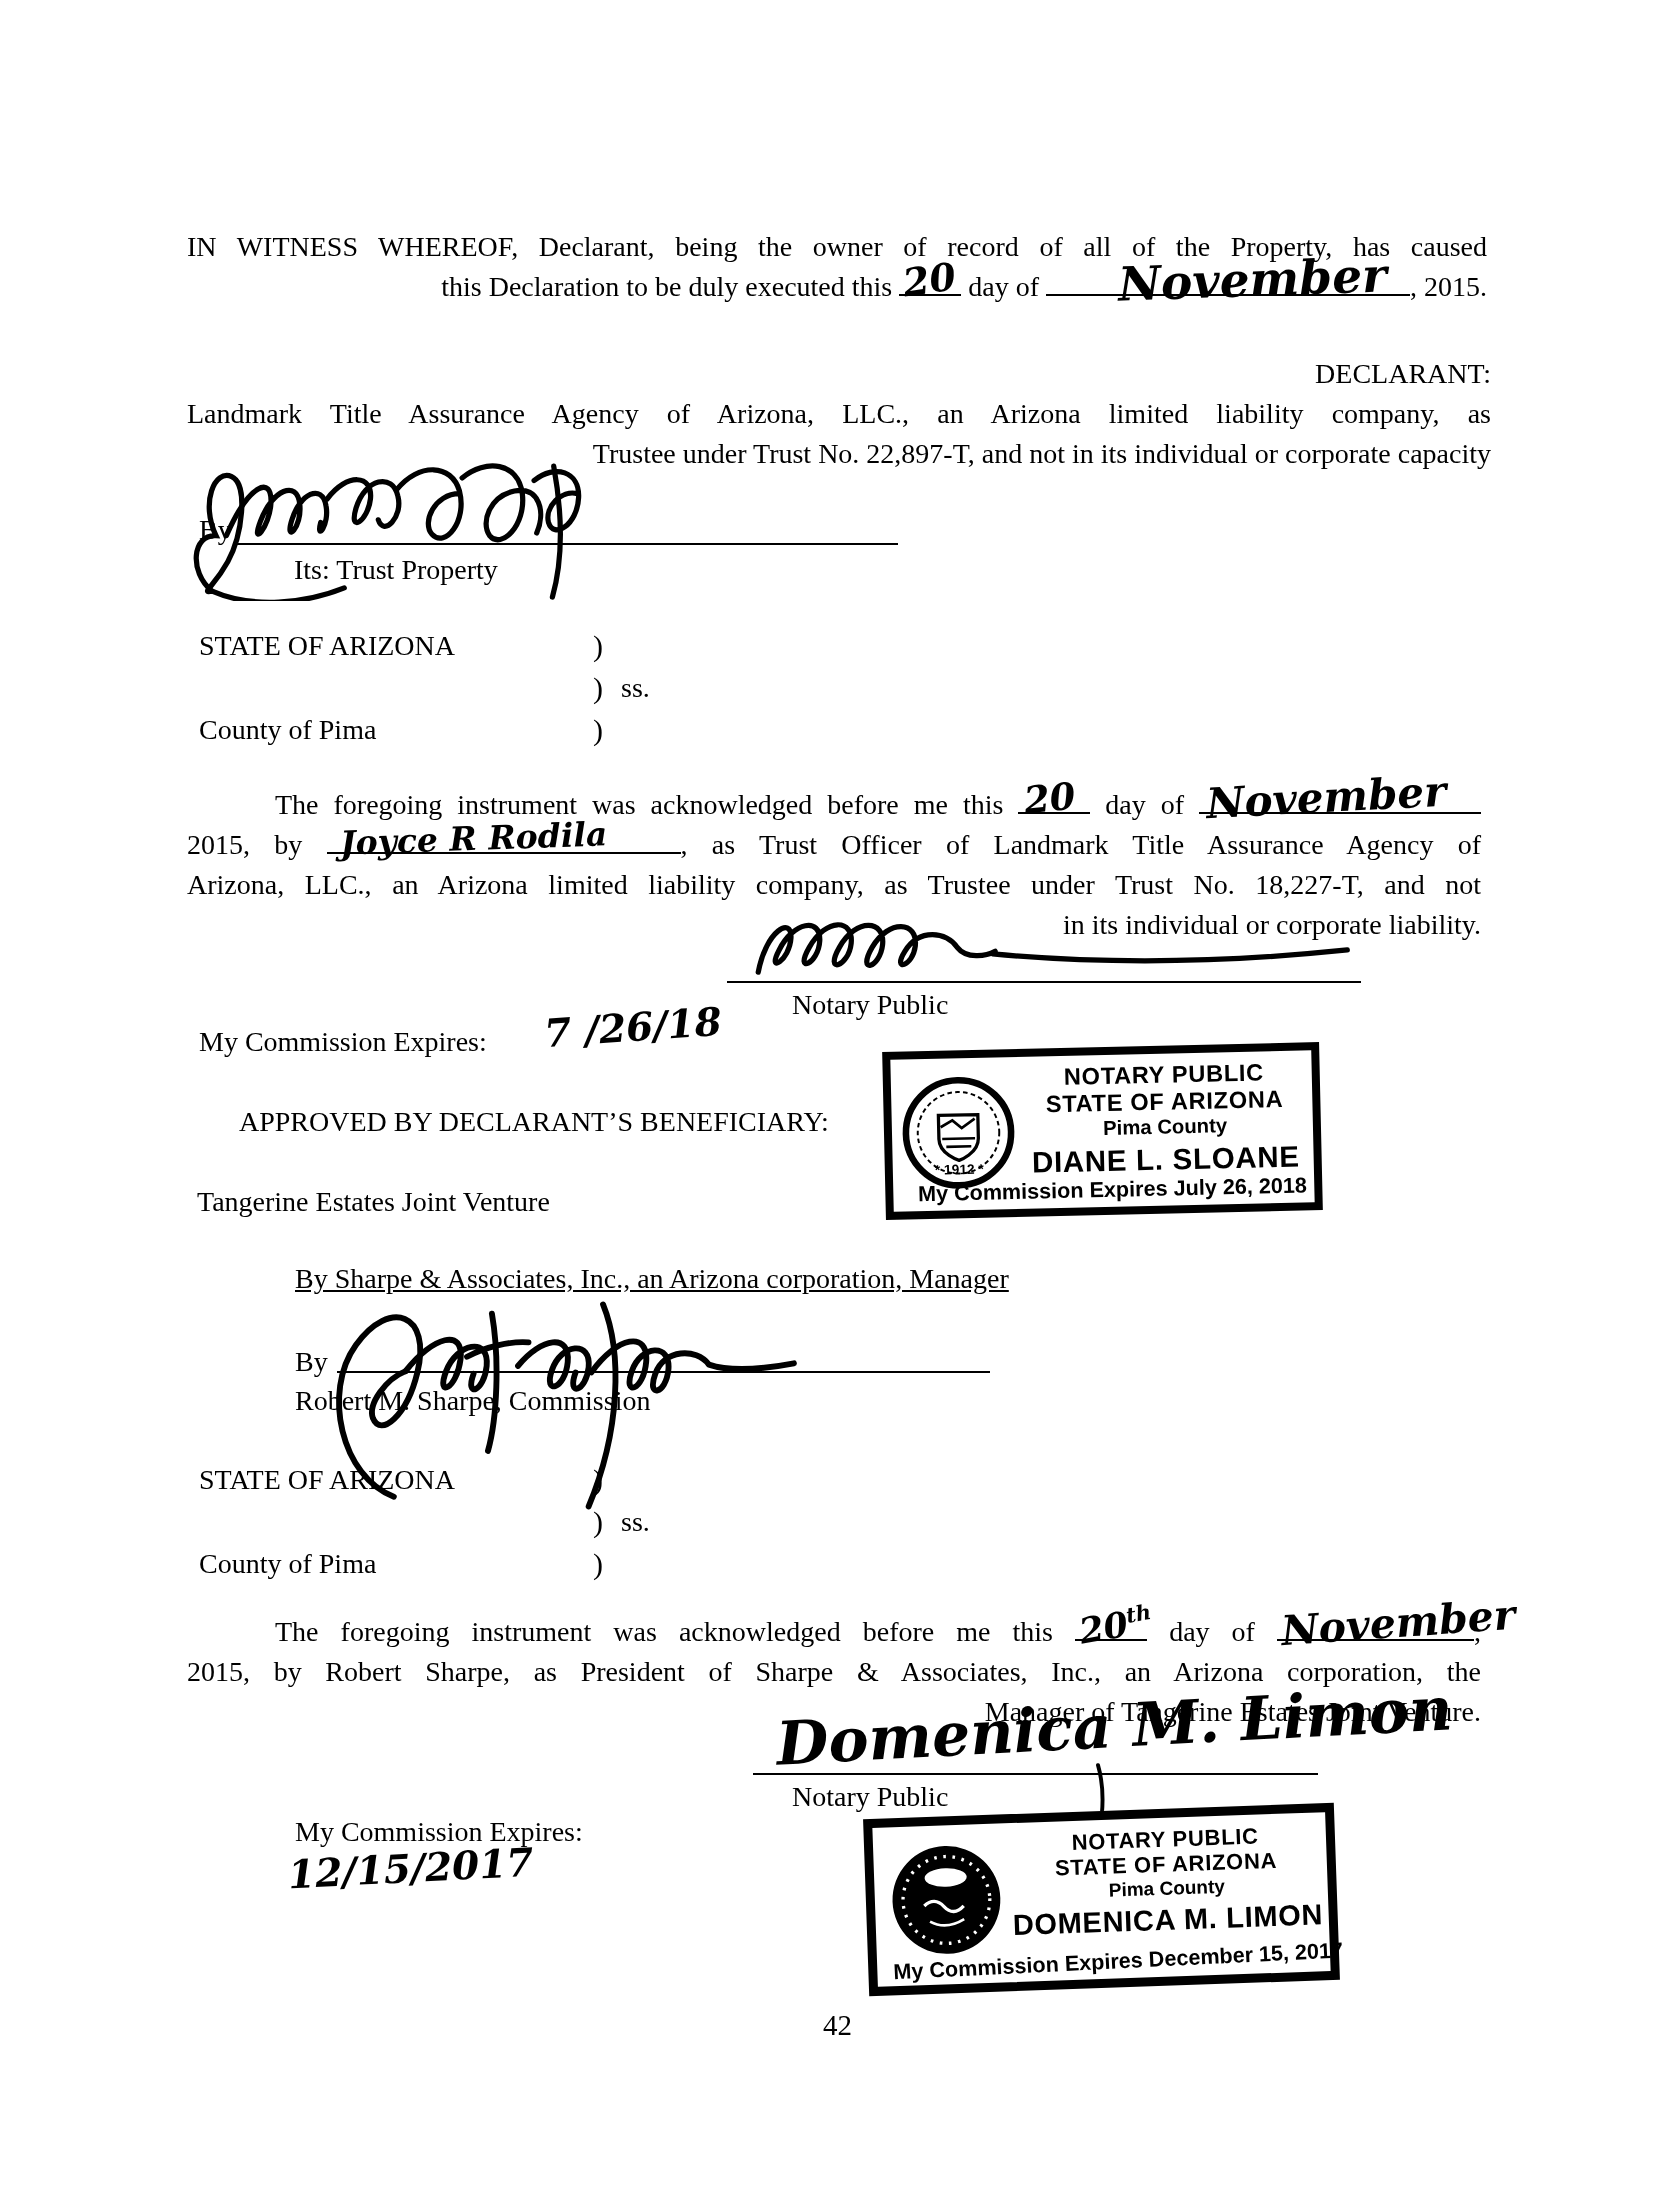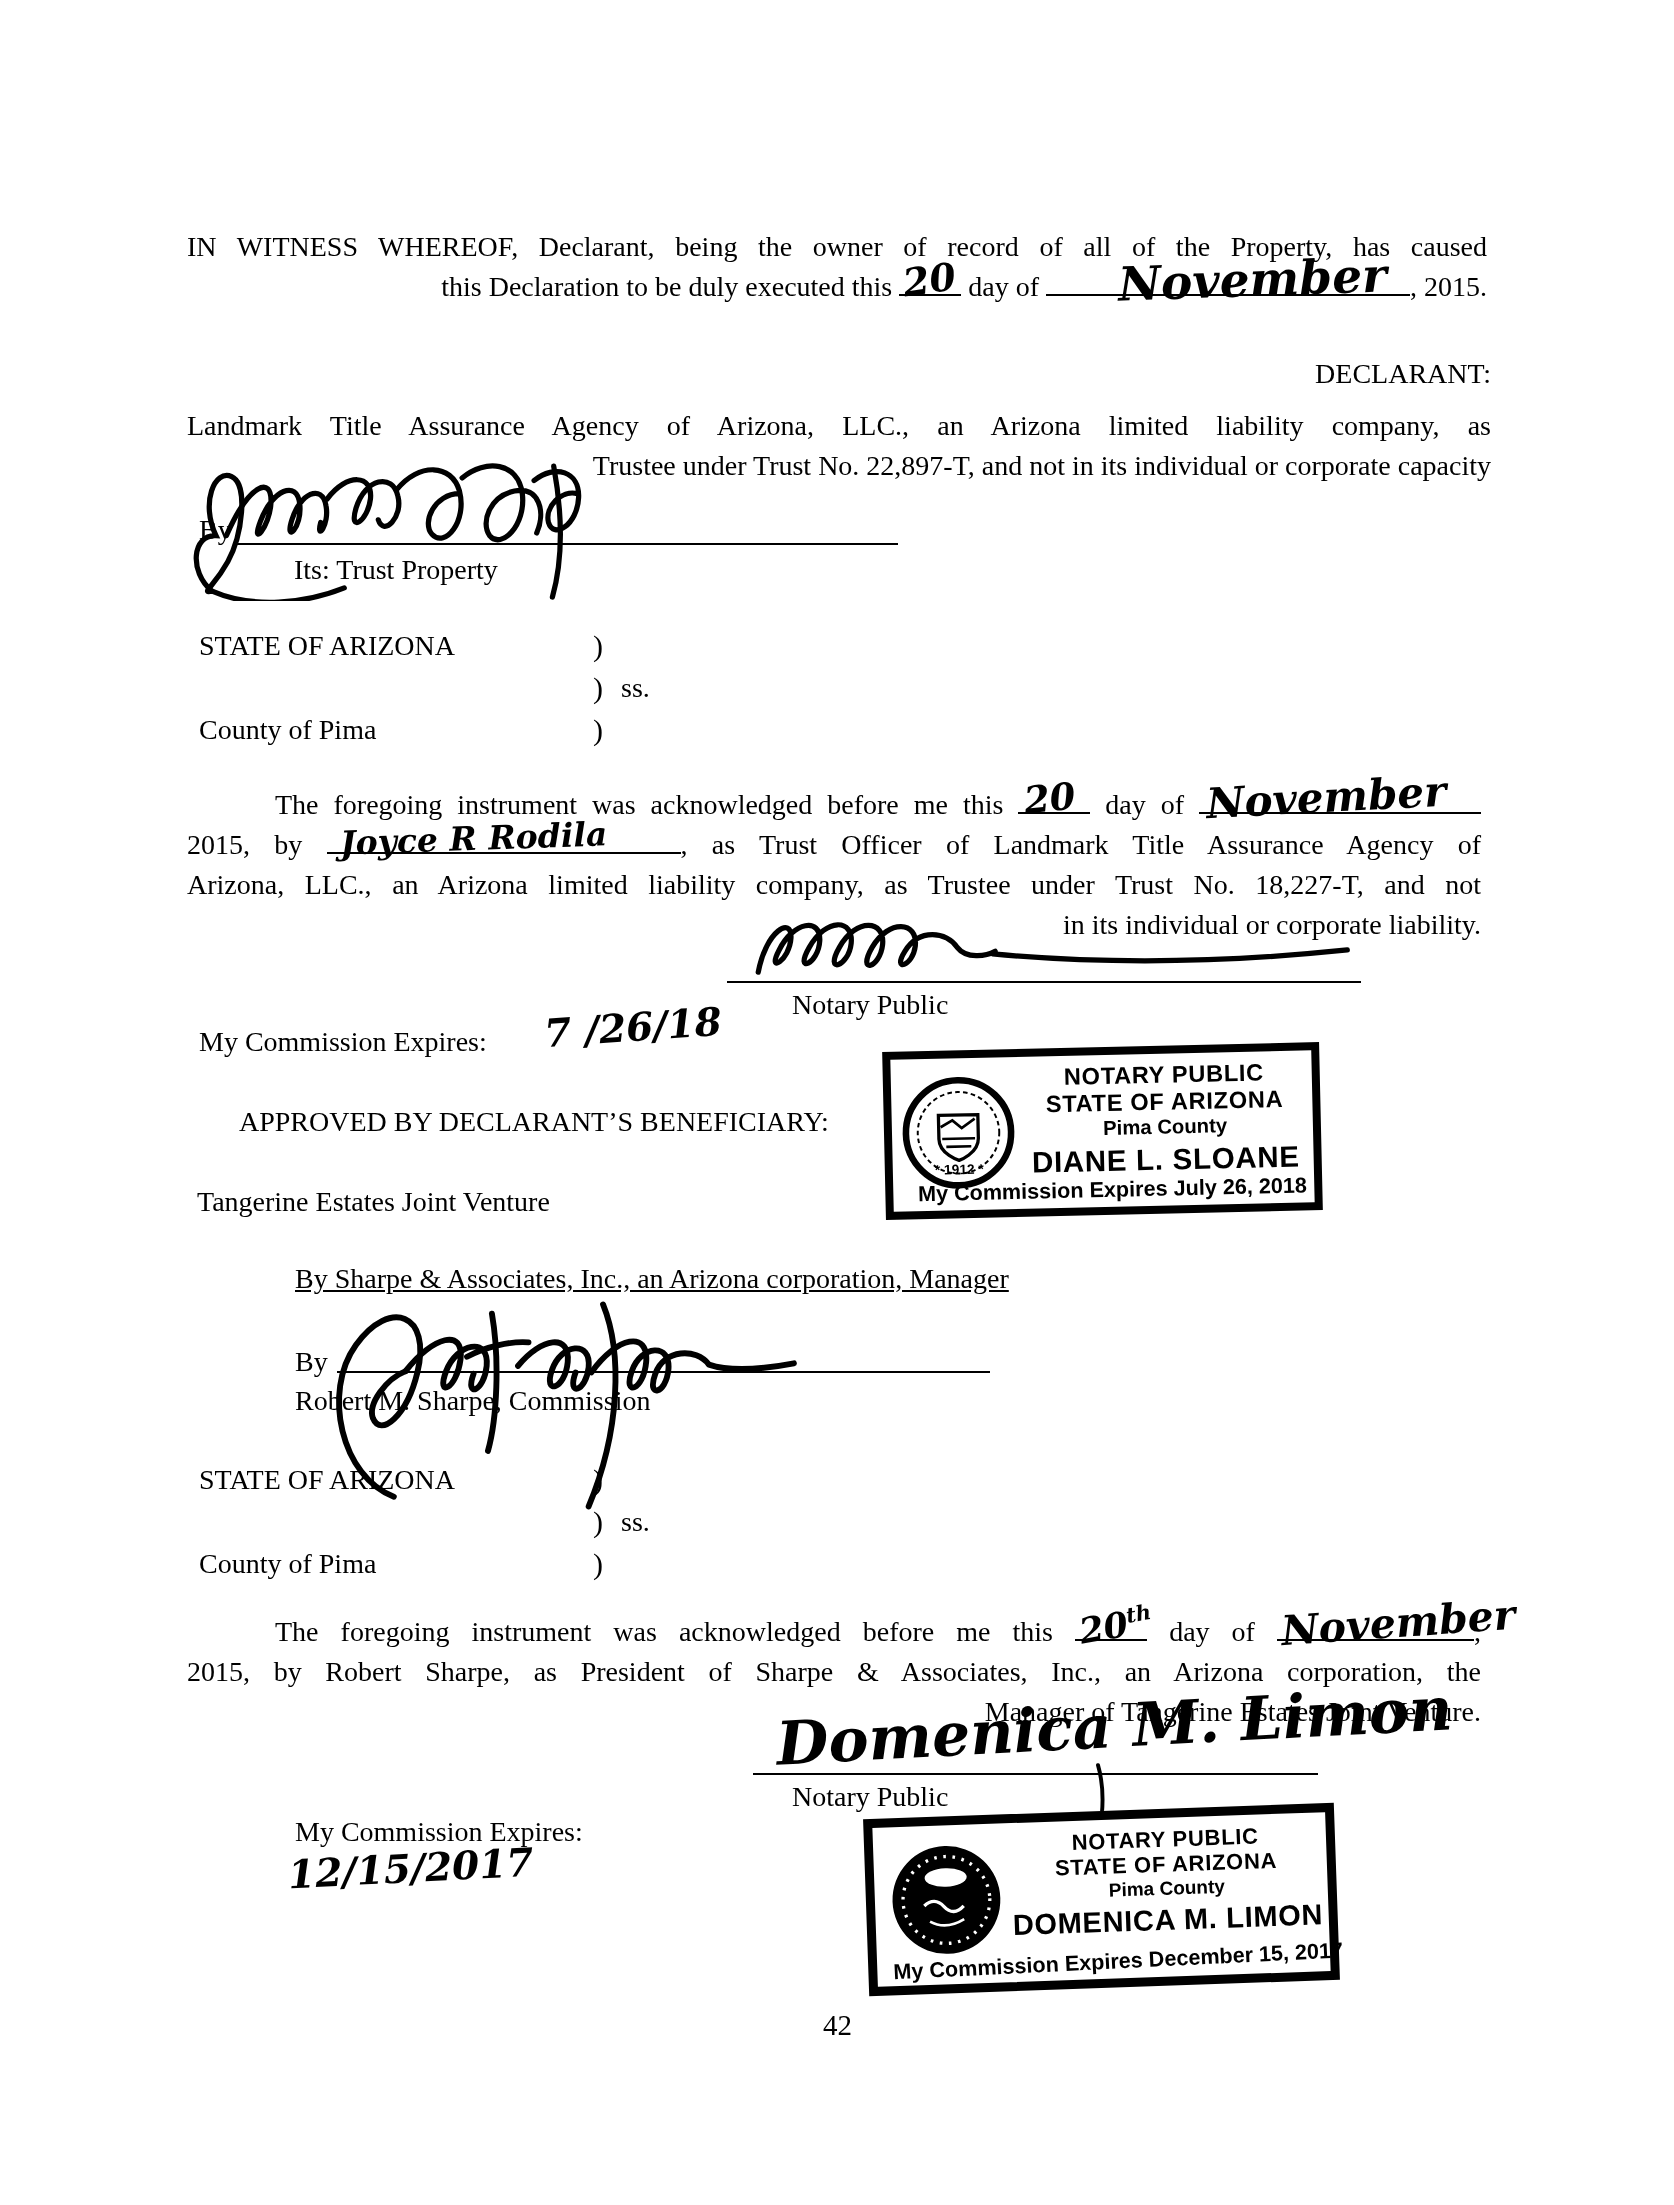--- a/index.html
+++ b/index.html
@@ -57,21 +57,21 @@
     <div class="lline">
       <span>this Declaration to be duly executed this</span>
       <span class="blank" style="width:62px;"><span class="hw" style="font-size:38px;left:3.9px;bottom:-5.2px;transform:rotate(-8deg);">20</span></span>
       <span>day of</span>
       <span class="blank" style="width:364px;"><span class="hw" style="font-size:47px;left:72px;bottom:-9.2px;transform:rotate(-2deg);">November</span></span><span>, 2015.</span>
     </div>
   </div>
 
   <div class="abs body-text" style="left:187px;top:354px;width:1304px;">
     <div class="lline">DECLARANT:</div>
-    <div class="jline" style="margin-top:12px;">Landmark Title Assurance Agency of Arizona, LLC., an Arizona limited liability company, as</div>
+    <div class="jline" style="margin-top:0;">Landmark Title Assurance Agency of Arizona, LLC., an Arizona limited liability company, as</div>
     <div class="lline">Trustee under Trust No. 22,897-T, and not in its individual or corporate capacity</div>
   </div>
 
   <svg class="scrawl" style="left:187px;top:457px;" width="452" height="144" viewBox="0 0 690 220">
     <g fill="none" stroke="#000" stroke-width="8" stroke-linecap="round">
       <path d="M38,205 C2,175 8,118 44,120 C20,70 42,18 68,30 C94,42 84,120 62,160 C40,200 20,208 38,205"></path>
       <path d="M60,120 C95,40 130,28 128,70 C126,108 96,140 112,98 C130,50 168,34 172,72 C176,108 148,134 160,96 C172,56 206,40 212,74 C218,104 196,130 204,100"></path>
       <path d="M214,64 C244,24 284,26 280,64 C276,98 246,118 258,78 C272,32 314,24 322,60 C330,92 300,122 292,96"></path>
       <path d="M320,50 C354,8 404,10 416,52 C428,98 394,140 374,118 C358,100 378,56 416,56"></path>
       <path d="M420,32 C456,2 506,8 512,56 C518,104 480,142 462,120 C448,100 462,60 500,52 C538,44 548,84 534,116"></path>

